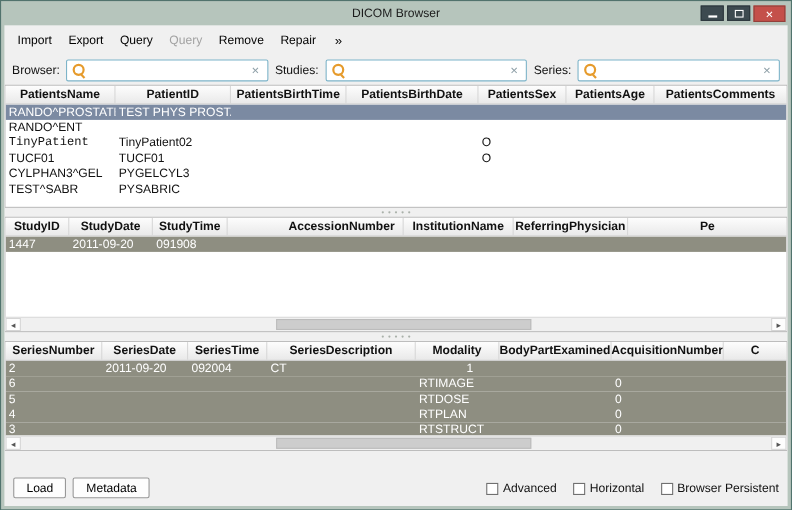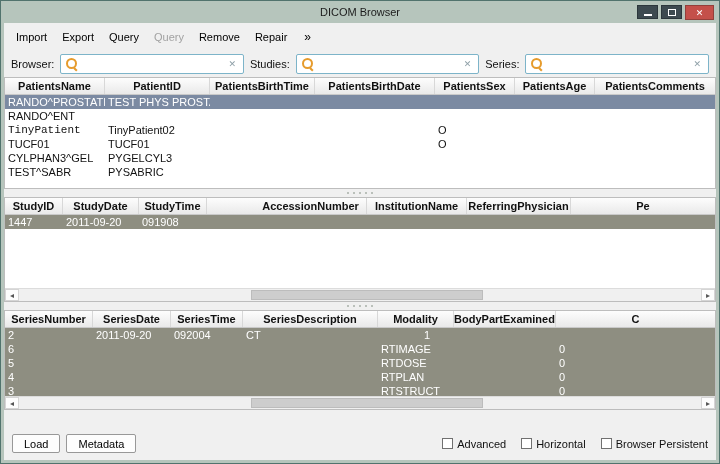--- a/index.html
+++ b/index.html
@@ -73,21 +73,21 @@
   .sb-track { flex: 1; position: relative; }
   .sb-thumb { position: absolute; left: 34%; width: 34%; top: 1px; bottom: 1px;
               background: #cdcdcd; border: 1px solid #bcbcbc; }
 
   
   .footer { flex: 1; display: flex; align-items: flex-end; padding: 0 8px 7px; }
   .footer-row { display: flex; align-items: center; width: 100%; }
   .btn { height: 19px; padding: 0 11px; background: #fdfdfd; border: 1px solid #989898; border-radius: 2px;
          font: inherit; margin-right: 6px; }
   .checks { margin-left: auto; display: flex; align-items: center; gap: 15px; }
-  .check { display: flex; align-items: center; gap: 4px; }
+  .check { display: flex; align-items: flex-end; gap: 4px; }
   .cbox { width: 11px; height: 11px; background: #fff; border: 1px solid #707070; flex: none; }
 </style>
 </head>
 <body>
 
 <div class="window">
 
   <div class="titlebar">
     <div class="title">DICOM Browser</div>
     <div class="win-controls">
@@ -242,20 +242,21 @@
       </div>
 
     <div class="table series">
         <div class="thead">
           <div class="th" style="width: 88px;">SeriesNumber</div>
           <div class="th" style="width: 78px;">SeriesDate</div>
           <div class="th" style="width: 72px;">SeriesTime</div>
           <div class="th" style="width: 135px;">SeriesDescription</div>
           <div class="th" style="width: 76px;">Modality</div>
           <div class="th" style="width: 102px;">BodyPartExamined</div>
+          <div class="th" style="width: 102px;">AcquisitionNumber</div>
           <div class="th" style="width: 56px;">C</div>
         </div>
         <div class="tbody">
           <div class="tr selected" style="background: rgb(142, 142, 129);">
             <div class="td" style="width: 88px;">2</div>
             <div class="td" style="width: 78px;">2011-09-20</div>
             <div class="td" style="width: 72px;">092004</div>
             <div class="td" style="width: 76px;">CT</div>
             <div class="td" style="width: 102px;"></div>
             <div class="td" style="width: 102px;">1</div>

